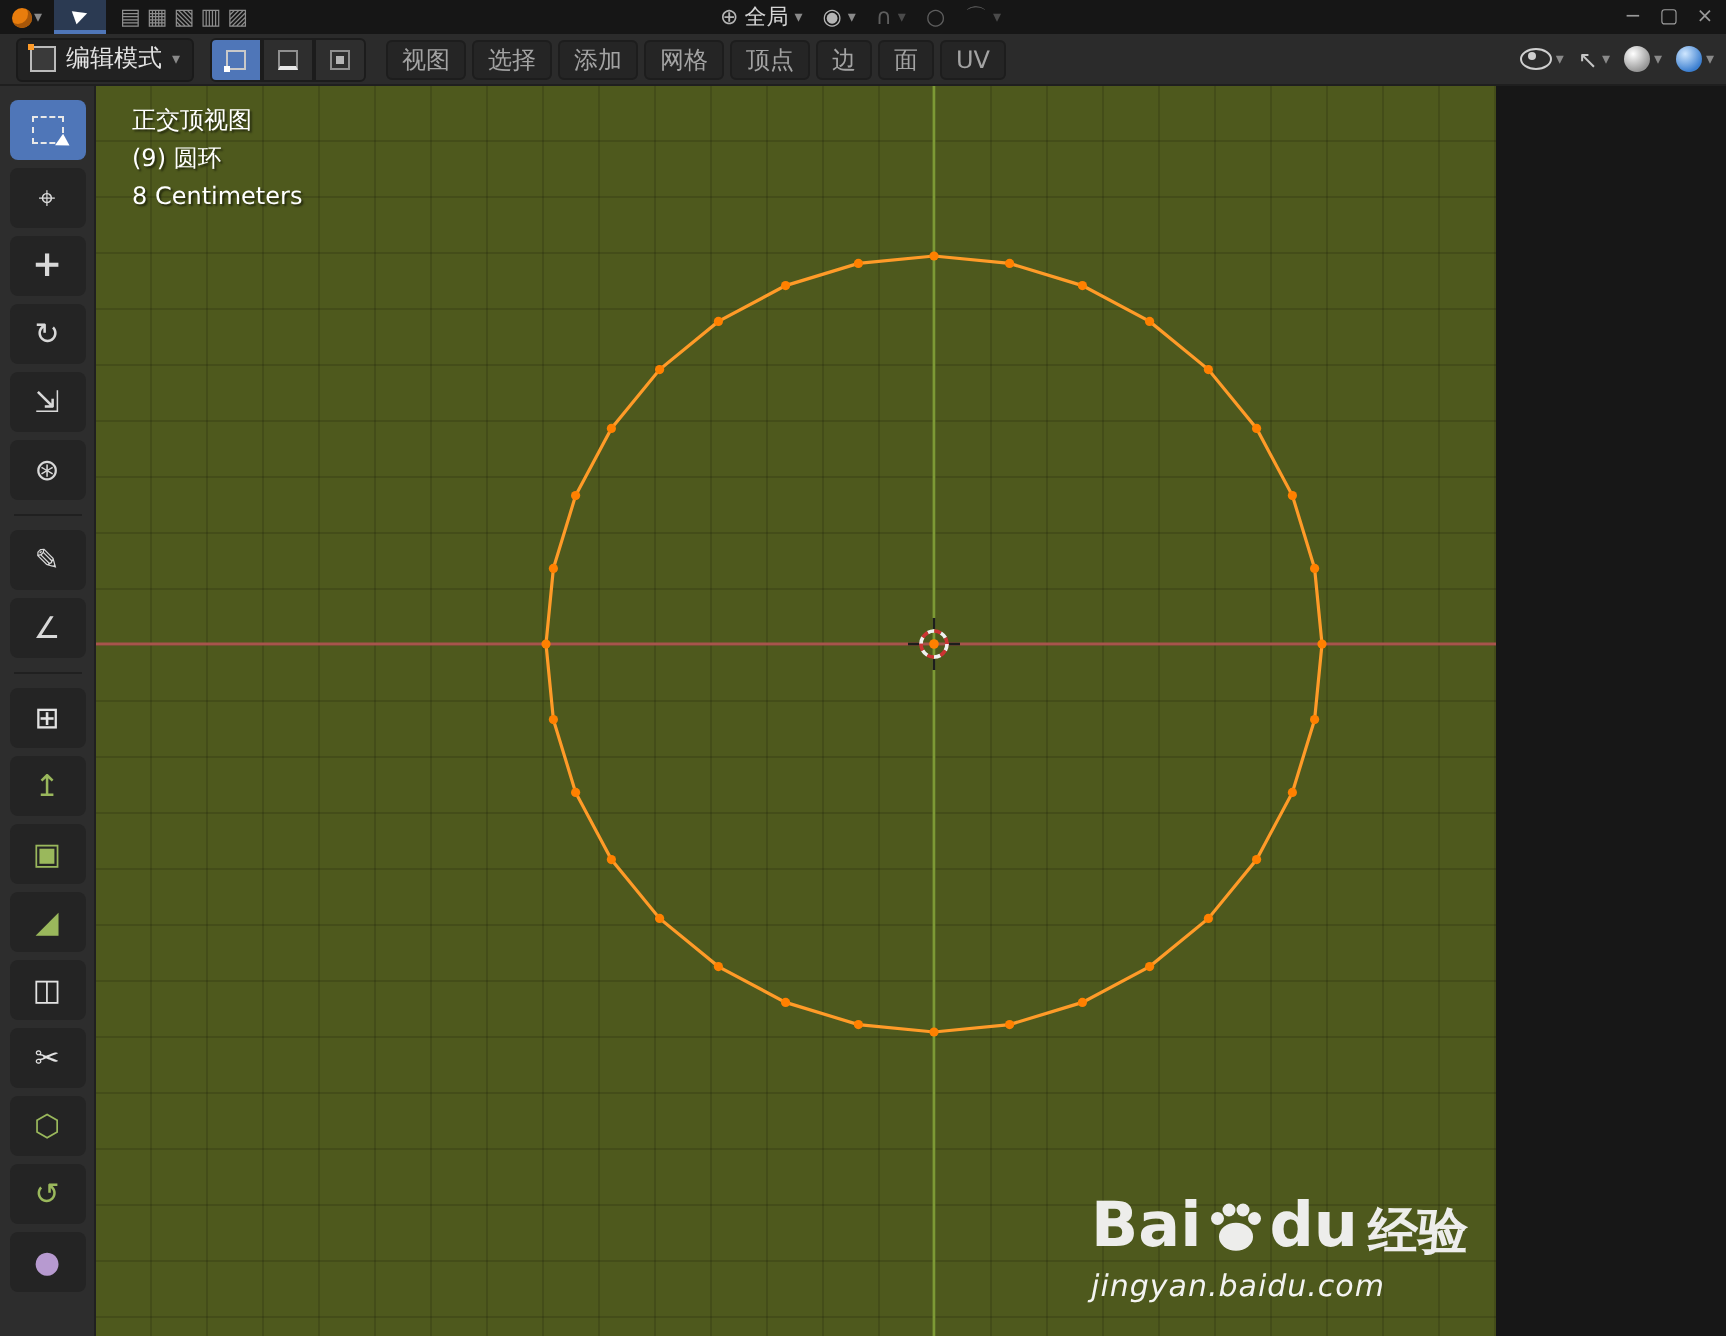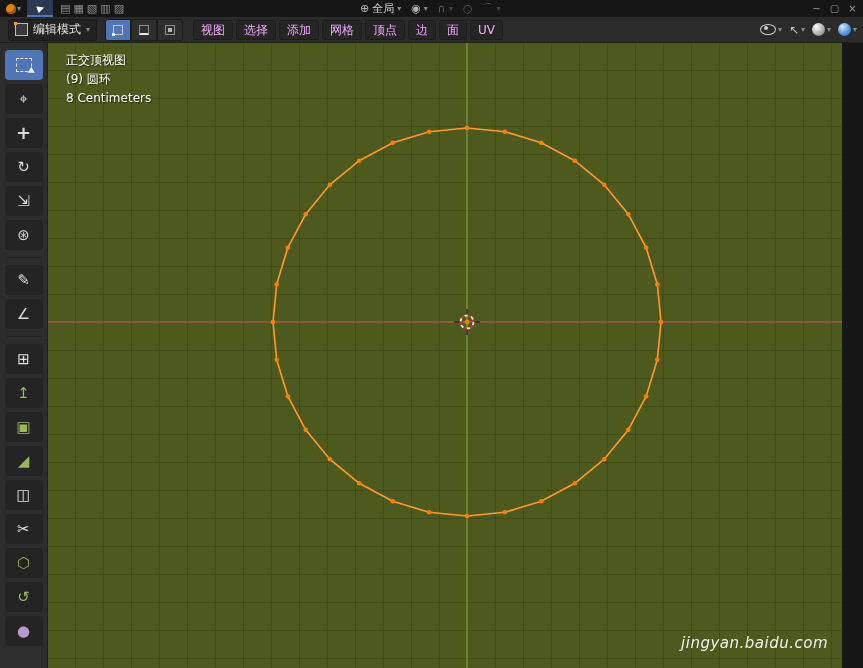--- a/index.html
+++ b/index.html
@@ -37,21 +37,21 @@
            border:1px solid #1c1c1c;}
   .selmode:first-child{border-radius:3px 0 0 3px;}
   .selmode:last-child{border-radius:0 3px 3px 0;}
   .selmode.active{background:#4f76b8;}
   .msq{width:10px;height:10px;border:1px solid #c9c9c9;position:relative;box-sizing:border-box;}
   .msq.vert::after{content:"";position:absolute;width:3px;height:3px;background:#fff;left:-2px;bottom:-2px;}
   .msq.edge{border-color:#8f8f8f;border-bottom:2px solid #e8e8e8;}
   .msq.face{border-color:#8f8f8f;}
   .msq.face::after{content:"";position:absolute;left:2px;top:2px;right:2px;bottom:2px;background:#b5b5b5;}
   .menus{display:flex;gap:3px;margin-left:10px;}
-  .menu-btn{background:#252525;border:1px solid #1d1d1d;border-radius:3px;color:#f0abfc;
+  .menu-btn{background:#252525;border:1px solid #1d1d1d;border-radius:3px;color:#a3a3a3;
             font-size:12px;padding:2px 7px;line-height:14px;cursor:default;}
   .hdr-right{position:absolute;right:6px;display:flex;align-items:center;gap:7px;}
   .hdr-dd{display:flex;align-items:center;gap:2px;}
   .eye{width:14px;height:9px;border:1.3px solid #cfcfcf;border-radius:50%;position:relative;display:inline-block;}
   .eye::after{content:"";position:absolute;width:4px;height:4px;border-radius:50%;background:#cfcfcf;left:3.4px;top:1.2px;}
   .sphere{width:13px;height:13px;border-radius:50%;background:radial-gradient(circle at 35% 30%,#ffffff,#969696 72%);}
   .sphere.blue{background:radial-gradient(circle at 35% 30%,#cfe7ff,#3c7fd0 72%);}
   .hdr-ic{font-size:12px;color:#c5c5c5;}
 
   
@@ -63,21 +63,21 @@
   .tool.active{background:#4f76b8;}
   .tglyph{font-size:15px;line-height:1;color:#d8d8d8;}
   .tglyph.plus{font-size:18px;font-weight:700;}
   .selbox{width:14px;height:12px;border:1.4px dashed #e8e8e8;position:relative;display:inline-block;}
   .selbox::after{content:"";position:absolute;right:-4px;bottom:-4px;width:0;height:0;
                  border-left:6px solid #fff;border-top:3px solid transparent;border-bottom:4px solid transparent;
                  transform:rotate(35deg);}
   .tsep{width:34px;height:1px;background:#202020;margin:5px 0;}
 
   
-  .viewport{position:absolute;left:48px;top:43px;width:794px;height:625px;background:#4e591d;
+  .viewport{position:absolute;left:48px;top:43px;width:700px;height:625px;background:#4e591d;
             background-image:linear-gradient(rgba(0,0,0,0.13) 1px,transparent 1px),
                              linear-gradient(90deg,rgba(0,0,0,0.13) 1px,transparent 1px);
             background-size:28px 28px;background-position:27px 27px;overflow:hidden;}
   .mesh-svg{position:absolute;left:0;top:0;pointer-events:none;}
   .vp-text{position:absolute;left:18px;top:8px;color:#ffffff;font-size:12px;line-height:19px;
            text-shadow:1px 1px 1px rgba(0,0,0,0.55);}
   .vp-text div{white-space:nowrap;}
 
   
   .watermark{position:absolute;right:14px;bottom:16px;color:#f4f4f4;text-align:left;opacity:.96;}
@@ -295,17 +295,29 @@
           <circle cx="0" cy="0" r="2.4" fill="#ff8000"></circle>
         </g>
       </svg>
     <div class="vp-text">
         <div>正交顶视图</div>
         <div>(9) 圆环</div>
         <div>8 Centimeters</div>
       </div>
 
     <div class="watermark">
+      <div class="wm-logo">
+        <span class="wm-big">Bai</span>
+        <svg class="wm-paw" viewBox="0 0 24 24">
+          <circle cx="4.6" cy="8.2" r="2.6" fill="#f4f4f4"></circle>
+          <circle cx="9.2" cy="4.8" r="2.6" fill="#f4f4f4"></circle>
+          <circle cx="14.8" cy="4.8" r="2.6" fill="#f4f4f4"></circle>
+          <circle cx="19.4" cy="8.2" r="2.6" fill="#f4f4f4"></circle>
+          <ellipse cx="12" cy="15.5" rx="6.8" ry="5.6" fill="#f4f4f4"></ellipse>
+        </svg>
+        <span class="wm-big">du</span>
+        <span class="wm-cn">经验</span>
+      </div>
       <div class="wm-url">jingyan.baidu.com</div>
     </div>
   </div>
 
 </div>
 
 </body></html>

